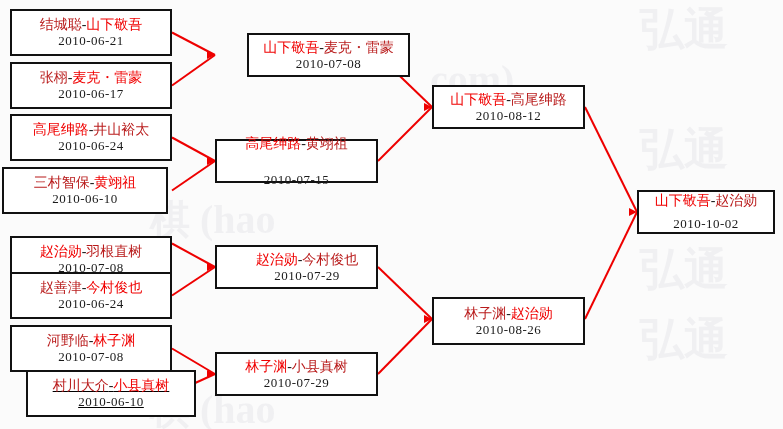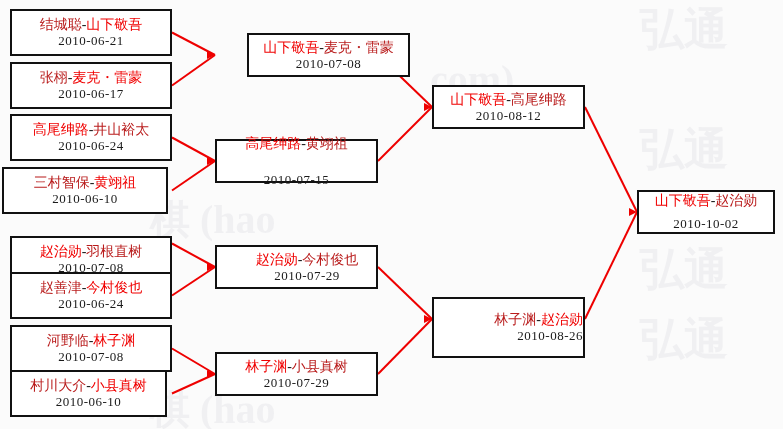--- a/index.html
+++ b/index.html
@@ -124,21 +124,21 @@
         <span class="date">2010-07-08</span>
       </div>
       <div class="box" style="left: 10px; top: 272px; width: 162px; height: 47px; align-items: center;">
         <span class="pair"><span class="l">赵善津</span><span class="sep">-</span><span class="w">今村俊也</span></span>
         <span class="date">2010-06-24</span>
       </div>
       <div class="box" style="left: 10px; top: 325px; width: 162px; height: 47px;">
         <span class="pair"><span class="l">河野临</span><span class="sep">-</span><span class="w">林子渊</span></span>
         <span class="date">2010-07-08</span>
       </div>
-      <div class="box" style="left: 10px; top: 370px; width: 157px; height: 47px;">
+      <div class="box" style="left: 26px; top: 370px; width: 170px; height: 47px; text-decoration: underline;">
         <span class="pair"><span class="l">村川大介</span><span class="sep">-</span><span class="w">小县真树</span></span>
         <span class="date">2010-06-10</span>
       </div>
       <div class="box" style="left: 215px; top: 33px; width: 163px; height: 44px; margin-left: 32px;">
         <span class="pair"><span class="w">山下敬吾</span><span class="sep">-</span><span class="l">麦克・雷蒙</span></span>
         <span class="date">2010-07-08</span>
       </div>
       <div class="box" style="left: 215px; top: 139px; width: 163px; height: 44px; gap: 20px;">
         <span class="pair"><span class="w">高尾绅路</span><span class="sep">-</span><span class="l">黄翊祖</span></span>
         <span class="date">2010-07-15</span>
@@ -148,21 +148,21 @@
         <span class="date">2010-07-29</span>
       </div>
       <div class="box" style="left: 215px; top: 352px; width: 163px; height: 44px;">
         <span class="pair"><span class="w">林子渊</span><span class="sep">-</span><span class="l">小县真树</span></span>
         <span class="date">2010-07-29</span>
       </div>
       <div class="box" style="left: 432px; top: 85px; width: 153px; height: 44px;">
         <span class="pair"><span class="w">山下敬吾</span><span class="sep">-</span><span class="l">高尾绅路</span></span>
         <span class="date">2010-08-12</span>
       </div>
-      <div class="box" style="left: 432px; top: 297px; width: 153px; height: 61px; align-items: flex-end;">
+      <div class="box" style="left: 432px; top: 297px; width: 153px; height: 48px;">
         <span class="pair"><span class="l">林子渊</span><span class="sep">-</span><span class="w">赵治勋</span></span>
         <span class="date">2010-08-26</span>
       </div>
       <div class="box" style="left: 637px; top: 190px; width: 138px; height: 44px; justify-content: space-between;">
         <span class="pair"><span class="w">山下敬吾</span><span class="sep">-</span><span class="l">赵治勋</span></span>
         <span class="date">2010-10-02</span>
       </div>
     </div>
 
 </div>

